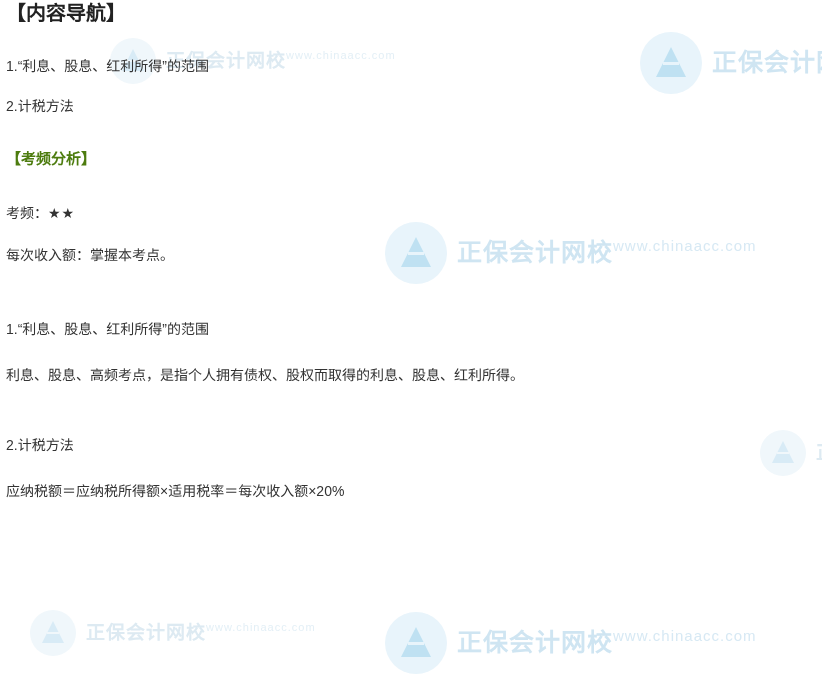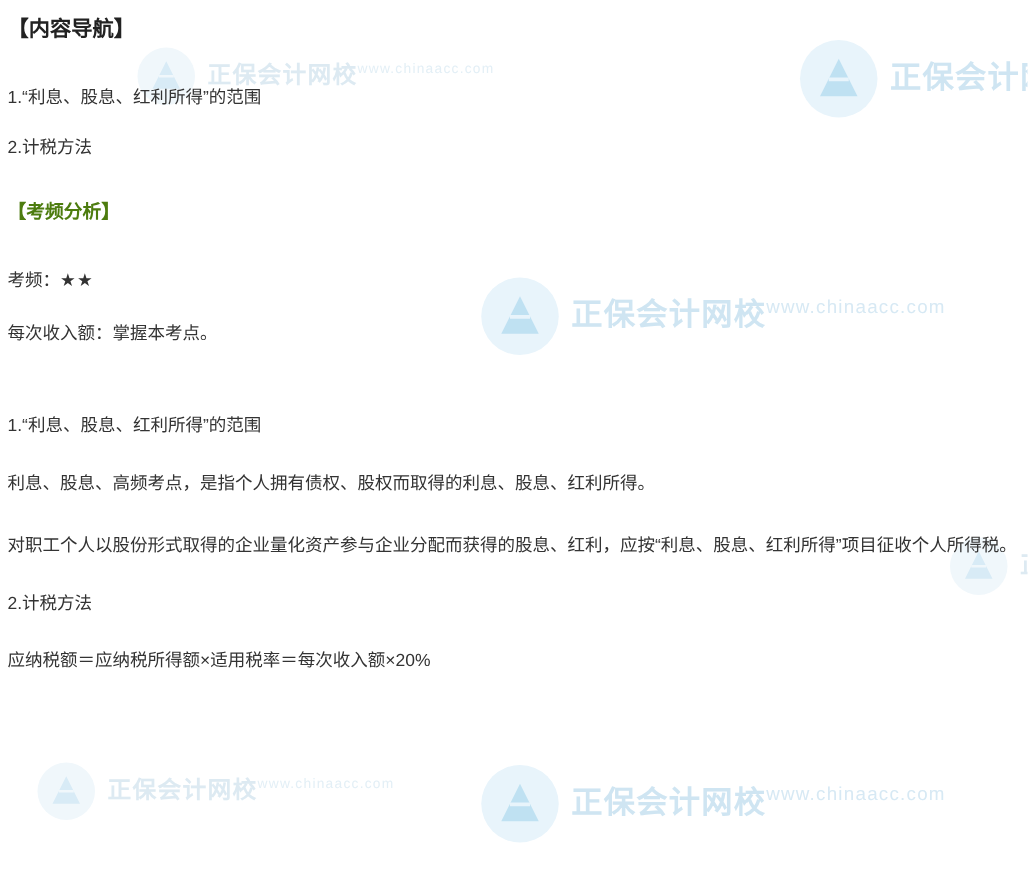--- a/index.html
+++ b/index.html
@@ -87,24 +87,24 @@
   .wm-faint .wm-logo::before { border-bottom-color: #d8ebf6; }
   .wm-faint .wm-logo::after { background: #f0f7fb; }
 
   
   .doc {
     position: relative;
     z-index: 2;
     padding: 0 6px;
   }
   .nav-title {
-    font-size: 17px;
+    font-size: 20px;
     font-weight: bold;
     color: #222222;
-    margin: 11px 0 0 0;
+    margin: 0 0 0 0;
     line-height: 26px;
   }
   .item {
     font-size: 14px;
     color: #333333;
     line-height: 24px;
     margin: 0;
   }
   .sec-title {
     font-size: 15px;
@@ -215,21 +215,20 @@
 
   <div class="spacer-20"></div>
 
   <div class="para">利息、股息、高频考点，是指个人拥有债权、股权而取得的利息、股息、红利所得。</div>
 
   <div class="spacer-16"></div>
 
 
   <div class="spacer-8"></div>
 
-  <div class="para">对职工个人以股份形式取得的企业量化资产参与企业分配而获得的股息、红利，应按“利息、股息、红利所得”项目征收个人所得税。</div>
 
   <div class="spacer-20"></div>
 
   <div class="para">2.计税方法</div>
 
   <div class="spacer-20"></div>
 
   <div class="para">应纳税额＝应纳税所得额×适用税率＝每次收入额×20%</div>
 
 </div>

